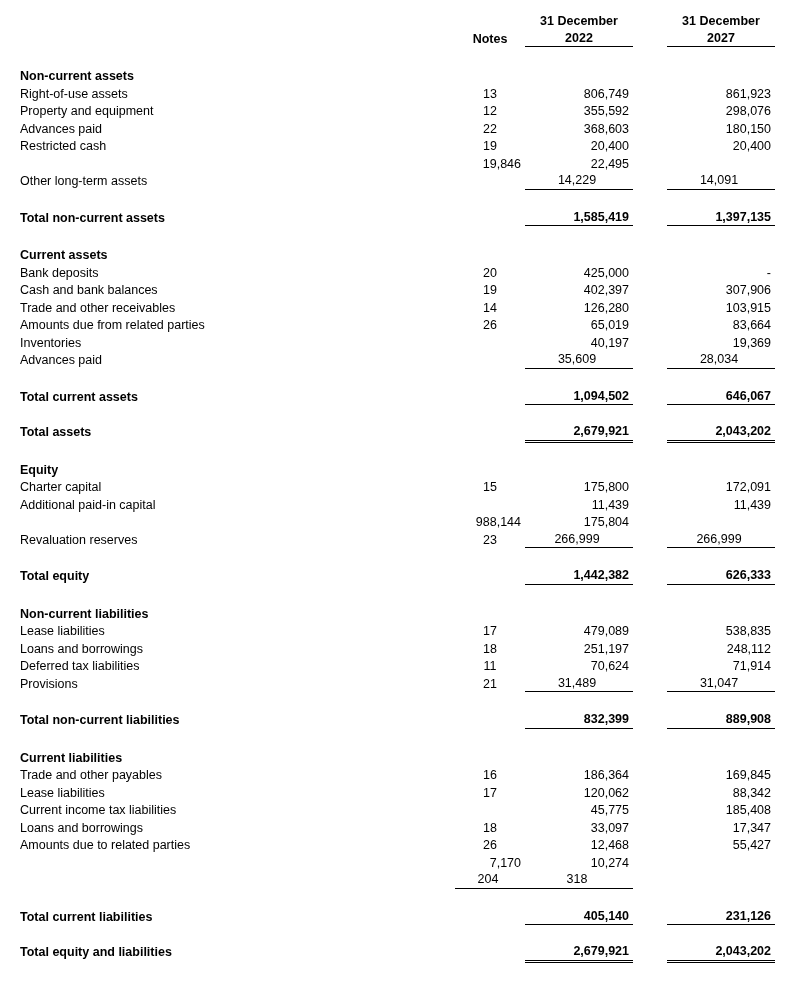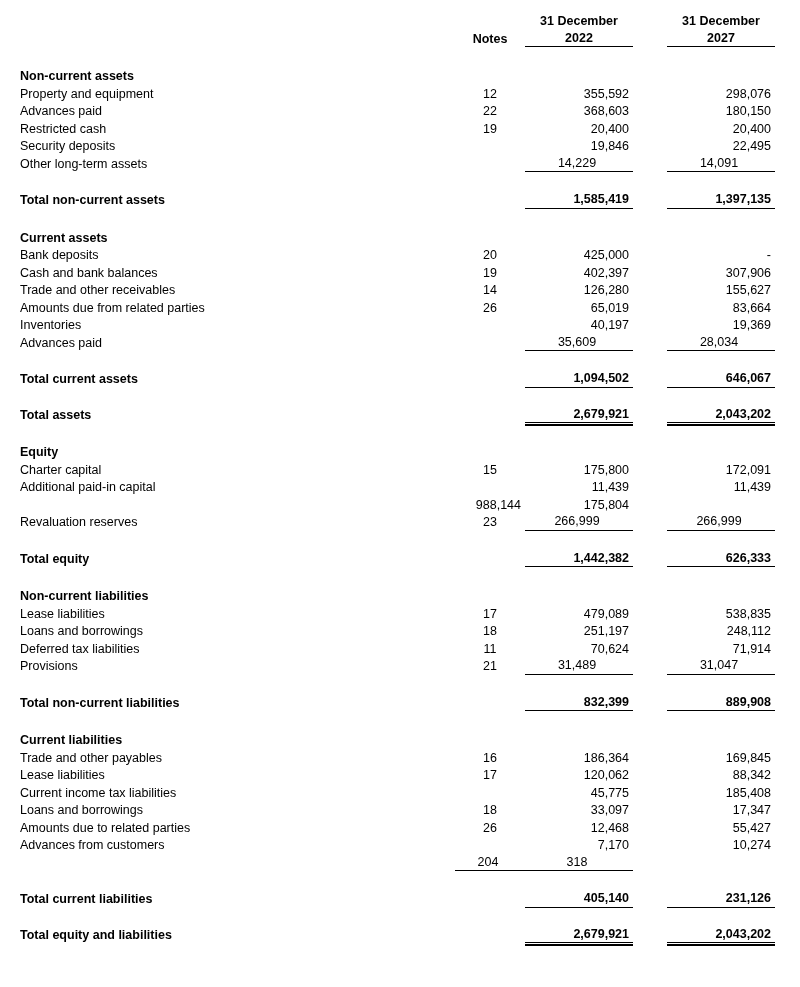--- a/index.html
+++ b/index.html
@@ -62,39 +62,44 @@
       <div class="v ul">2022</div>
       <div class="v v21 ul">2027</div>
     </div>
   </div>
 
   <div id="table-body">
       <div class="r heading bold">
         <div class="lab">Non-current assets</div>
       </div>
       <div class="r data">
+        <div class="lab">Right-of-use assets</div>
+        <div class="note">13</div>
+        <div class="v">806,749</div>
+        <div class="v v21">861,923</div>
+      </div>
+      <div class="r data">
         <div class="lab">Property and equipment</div>
         <div class="note">12</div>
         <div class="v">355,592</div>
         <div class="v v21">298,076</div>
       </div>
       <div class="r data">
         <div class="lab">Advances paid</div>
         <div class="note">22</div>
         <div class="v">368,603</div>
         <div class="v v21">180,150</div>
       </div>
       <div class="r data">
         <div class="lab">Restricted cash</div>
         <div class="note">19</div>
         <div class="v">20,400</div>
         <div class="v v21">20,400</div>
       </div>
       <div class="r data">
-        <div class="lab">Security deposits</div>
         <div class="note"></div>
         <div class="v">19,846</div>
         <div class="v v21">22,495</div>
       </div>
       <div class="r data">
         <div class="lab">Other long-term assets</div>
         <div class="note"></div>
         <div class="v ul">14,229</div>
         <div class="v v21 ul">14,091</div>
       </div>
@@ -116,21 +121,21 @@
       <div class="r data">
         <div class="lab">Cash and bank balances</div>
         <div class="note">19</div>
         <div class="v">402,397</div>
         <div class="v v21">307,906</div>
       </div>
       <div class="r data">
         <div class="lab">Trade and other receivables</div>
         <div class="note">14</div>
         <div class="v">126,280</div>
-        <div class="v v21">155,627</div>
+        <div class="v v21">103,915</div>
       </div>
       <div class="r data">
         <div class="lab">Amounts due from related parties</div>
         <div class="note">26</div>
         <div class="v">65,019</div>
         <div class="v v21">83,664</div>
       </div>
       <div class="r data">
         <div class="lab">Inventories</div>
         <div class="note"></div>
@@ -247,21 +252,20 @@
         <div class="v">33,097</div>
         <div class="v v21">17,347</div>
       </div>
       <div class="r data">
         <div class="lab">Amounts due to related parties</div>
         <div class="note">26</div>
         <div class="v">12,468</div>
         <div class="v v21">55,427</div>
       </div>
       <div class="r data">
-        <div class="lab">Advances from customers</div>
         <div class="note"></div>
         <div class="v">7,170</div>
         <div class="v v21">10,274</div>
       </div>
       <div class="r data">
         <div class="note"></div>
         <div class="v ul">204</div>
         <div class="v v21 ul">318</div>
       </div>
       <div class="r total bold">

